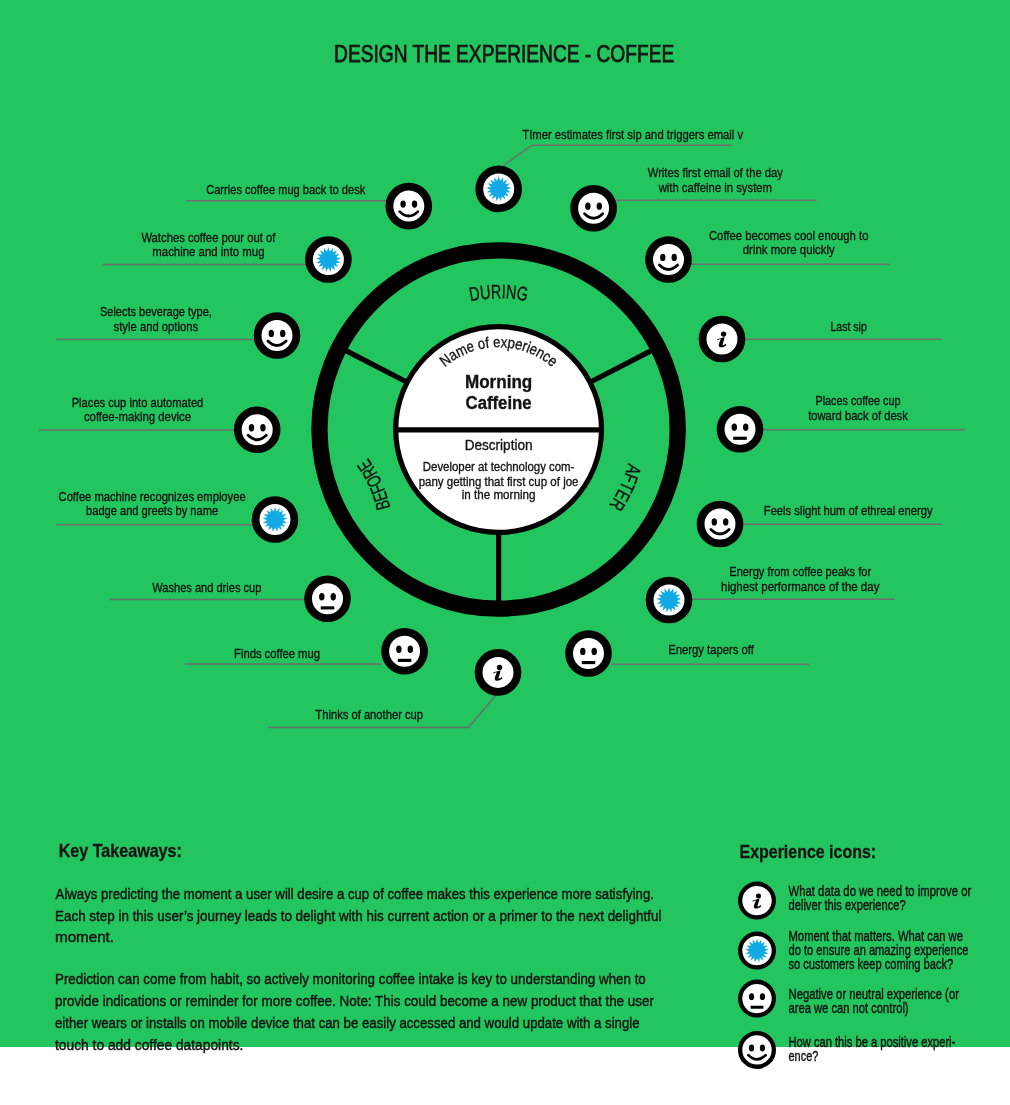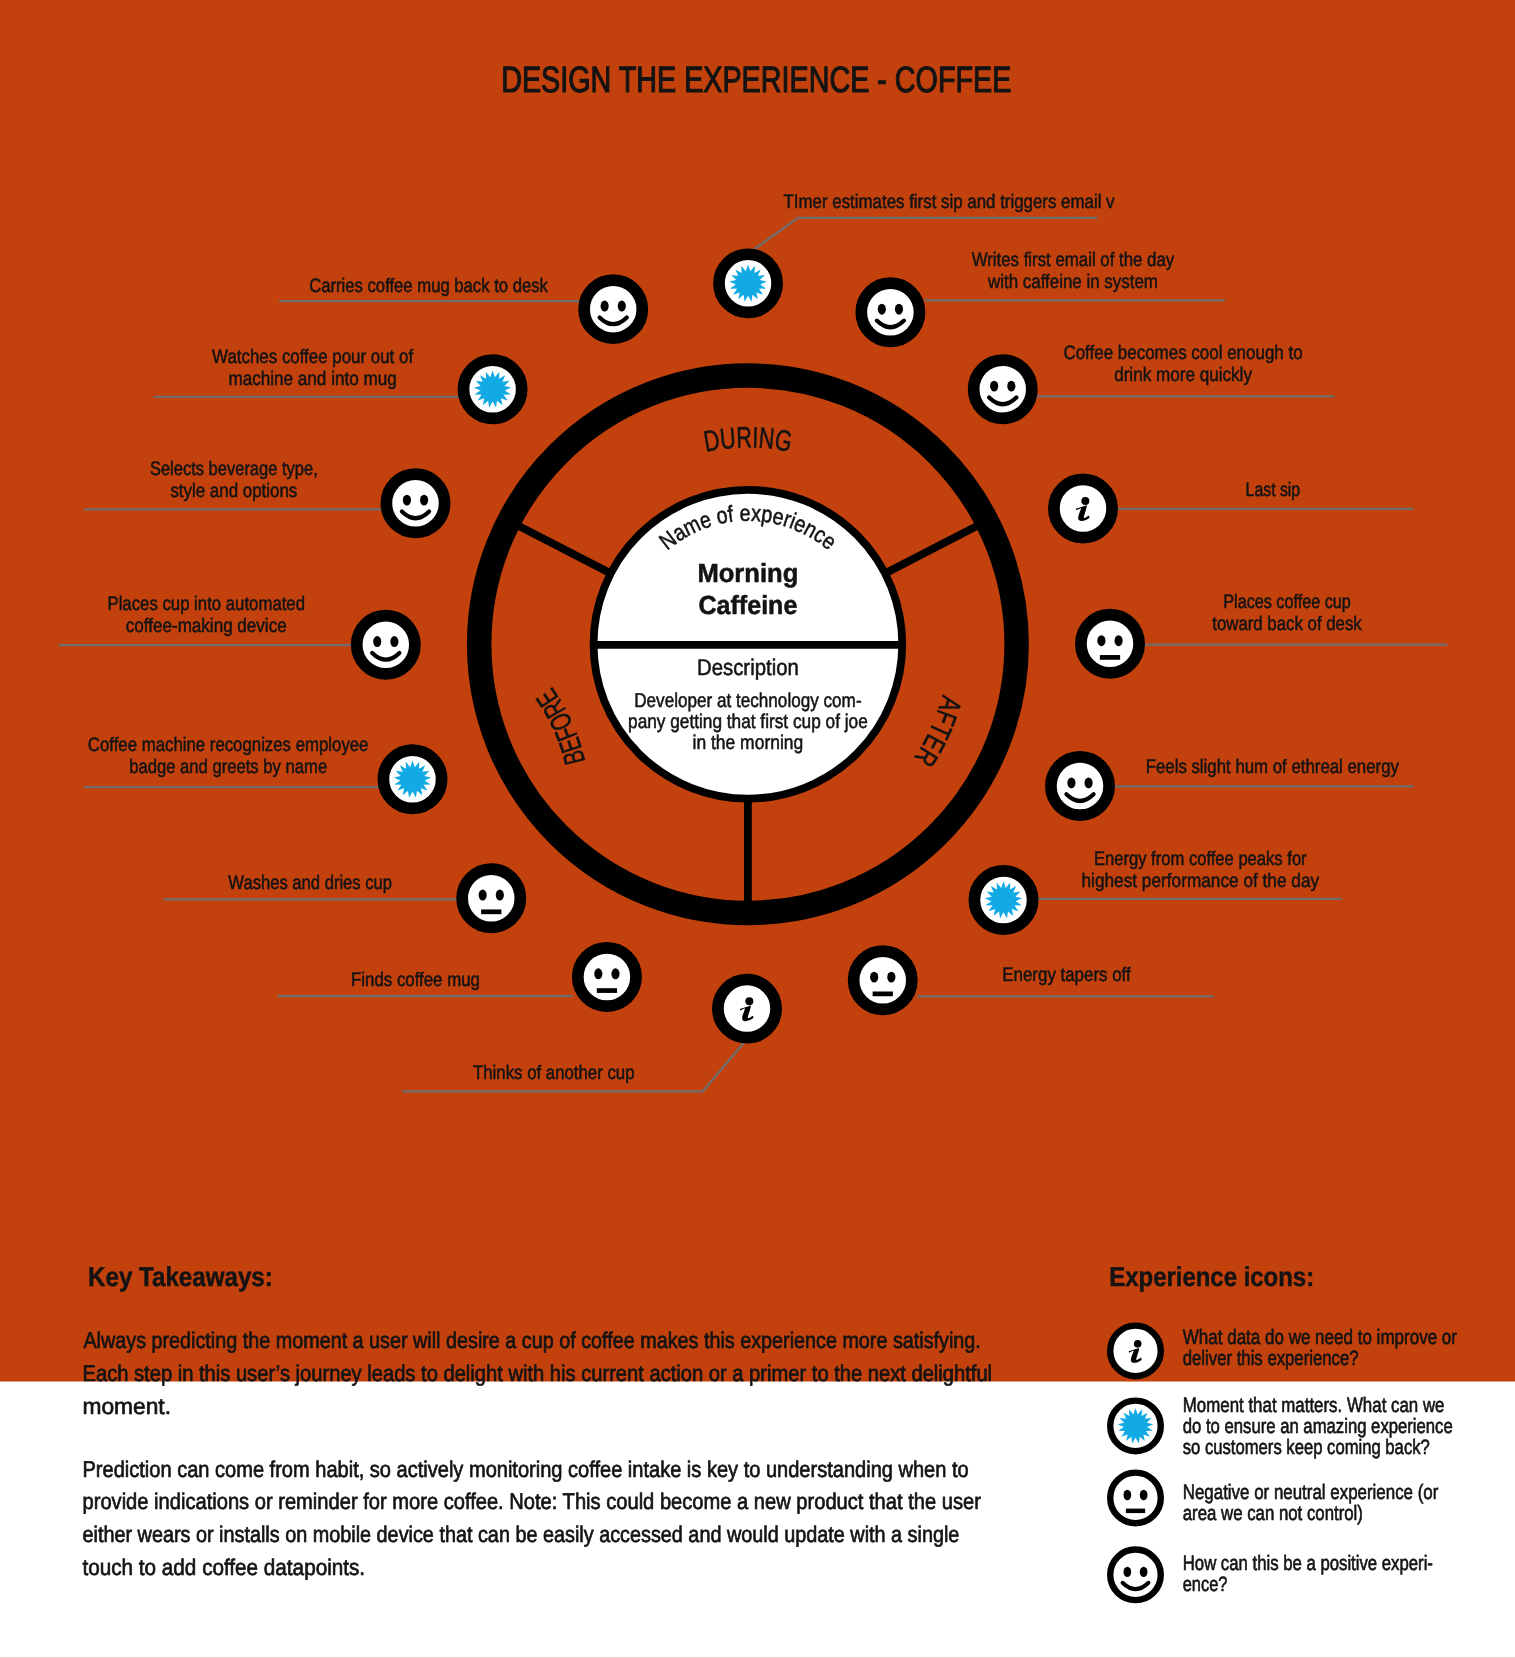--- a/index.html
+++ b/index.html
@@ -1,19 +1,19 @@
 <!DOCTYPE html>
 <html><head>
 <meta charset="utf-8">
 <title>Design the Experience - Coffee</title>
 <style>
   html,body{margin:0;padding:0;background:#ffffff;}
   body{width:1010px;height:1105px;overflow:hidden;
        font-family:"Liberation Sans",sans-serif;color:#000;}
-  #page{position:relative;width:1010px;height:921px;background:#c2410c;}
+  #page{position:relative;width:1010px;height:1047px;background:#22c55e;}
   svg#root{display:block;position:absolute;left:0;top:0;}
   text{font-family:"Liberation Sans",sans-serif;fill:#131313;stroke:#131313;stroke-width:0.35px;paint-order:stroke fill;}
   .ttl{font-size:24.4px;stroke-width:0.75px;}
   .steplbl{font-size:13.0px;}
   .phase{font-size:19.6px;}
   .namelbl{font-size:15.4px;}
   .nameval{font-size:17.5px;font-weight:bold;}
   .desclbl{font-size:15.1px;}
   .descbody{font-size:13.3px;}
   .h2{font-size:18.1px;font-weight:bold;stroke-width:0.3px;}

